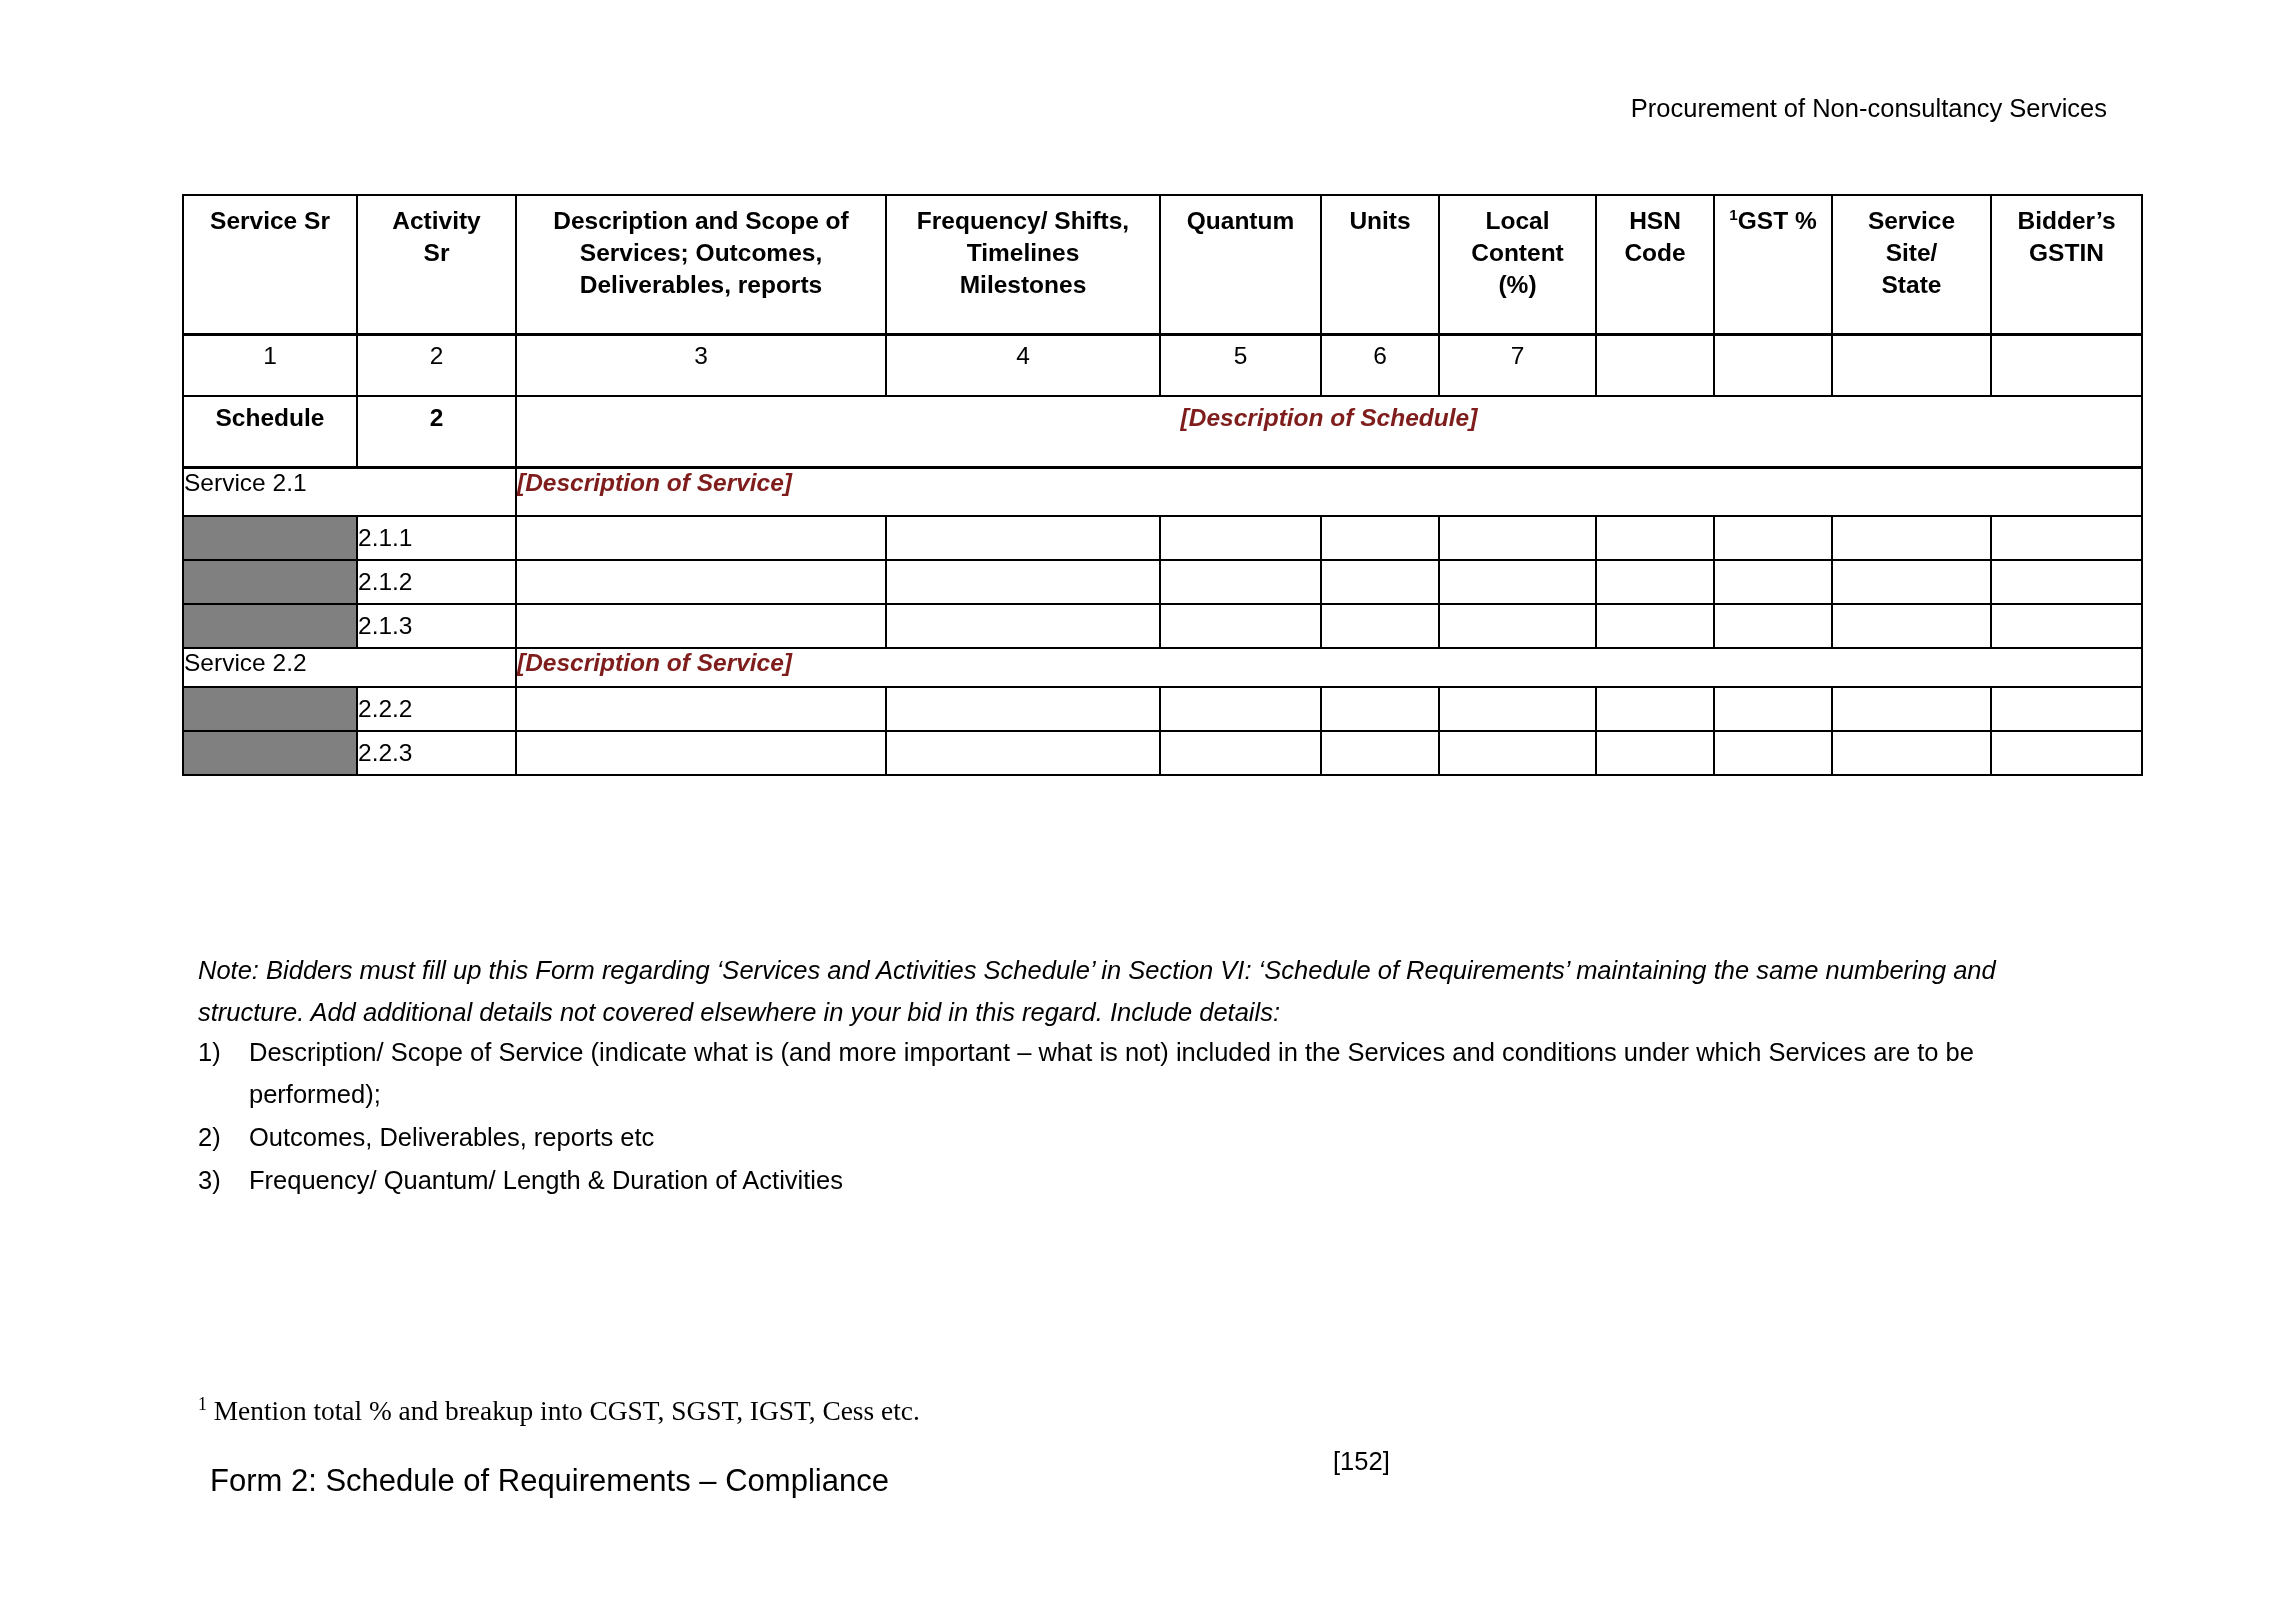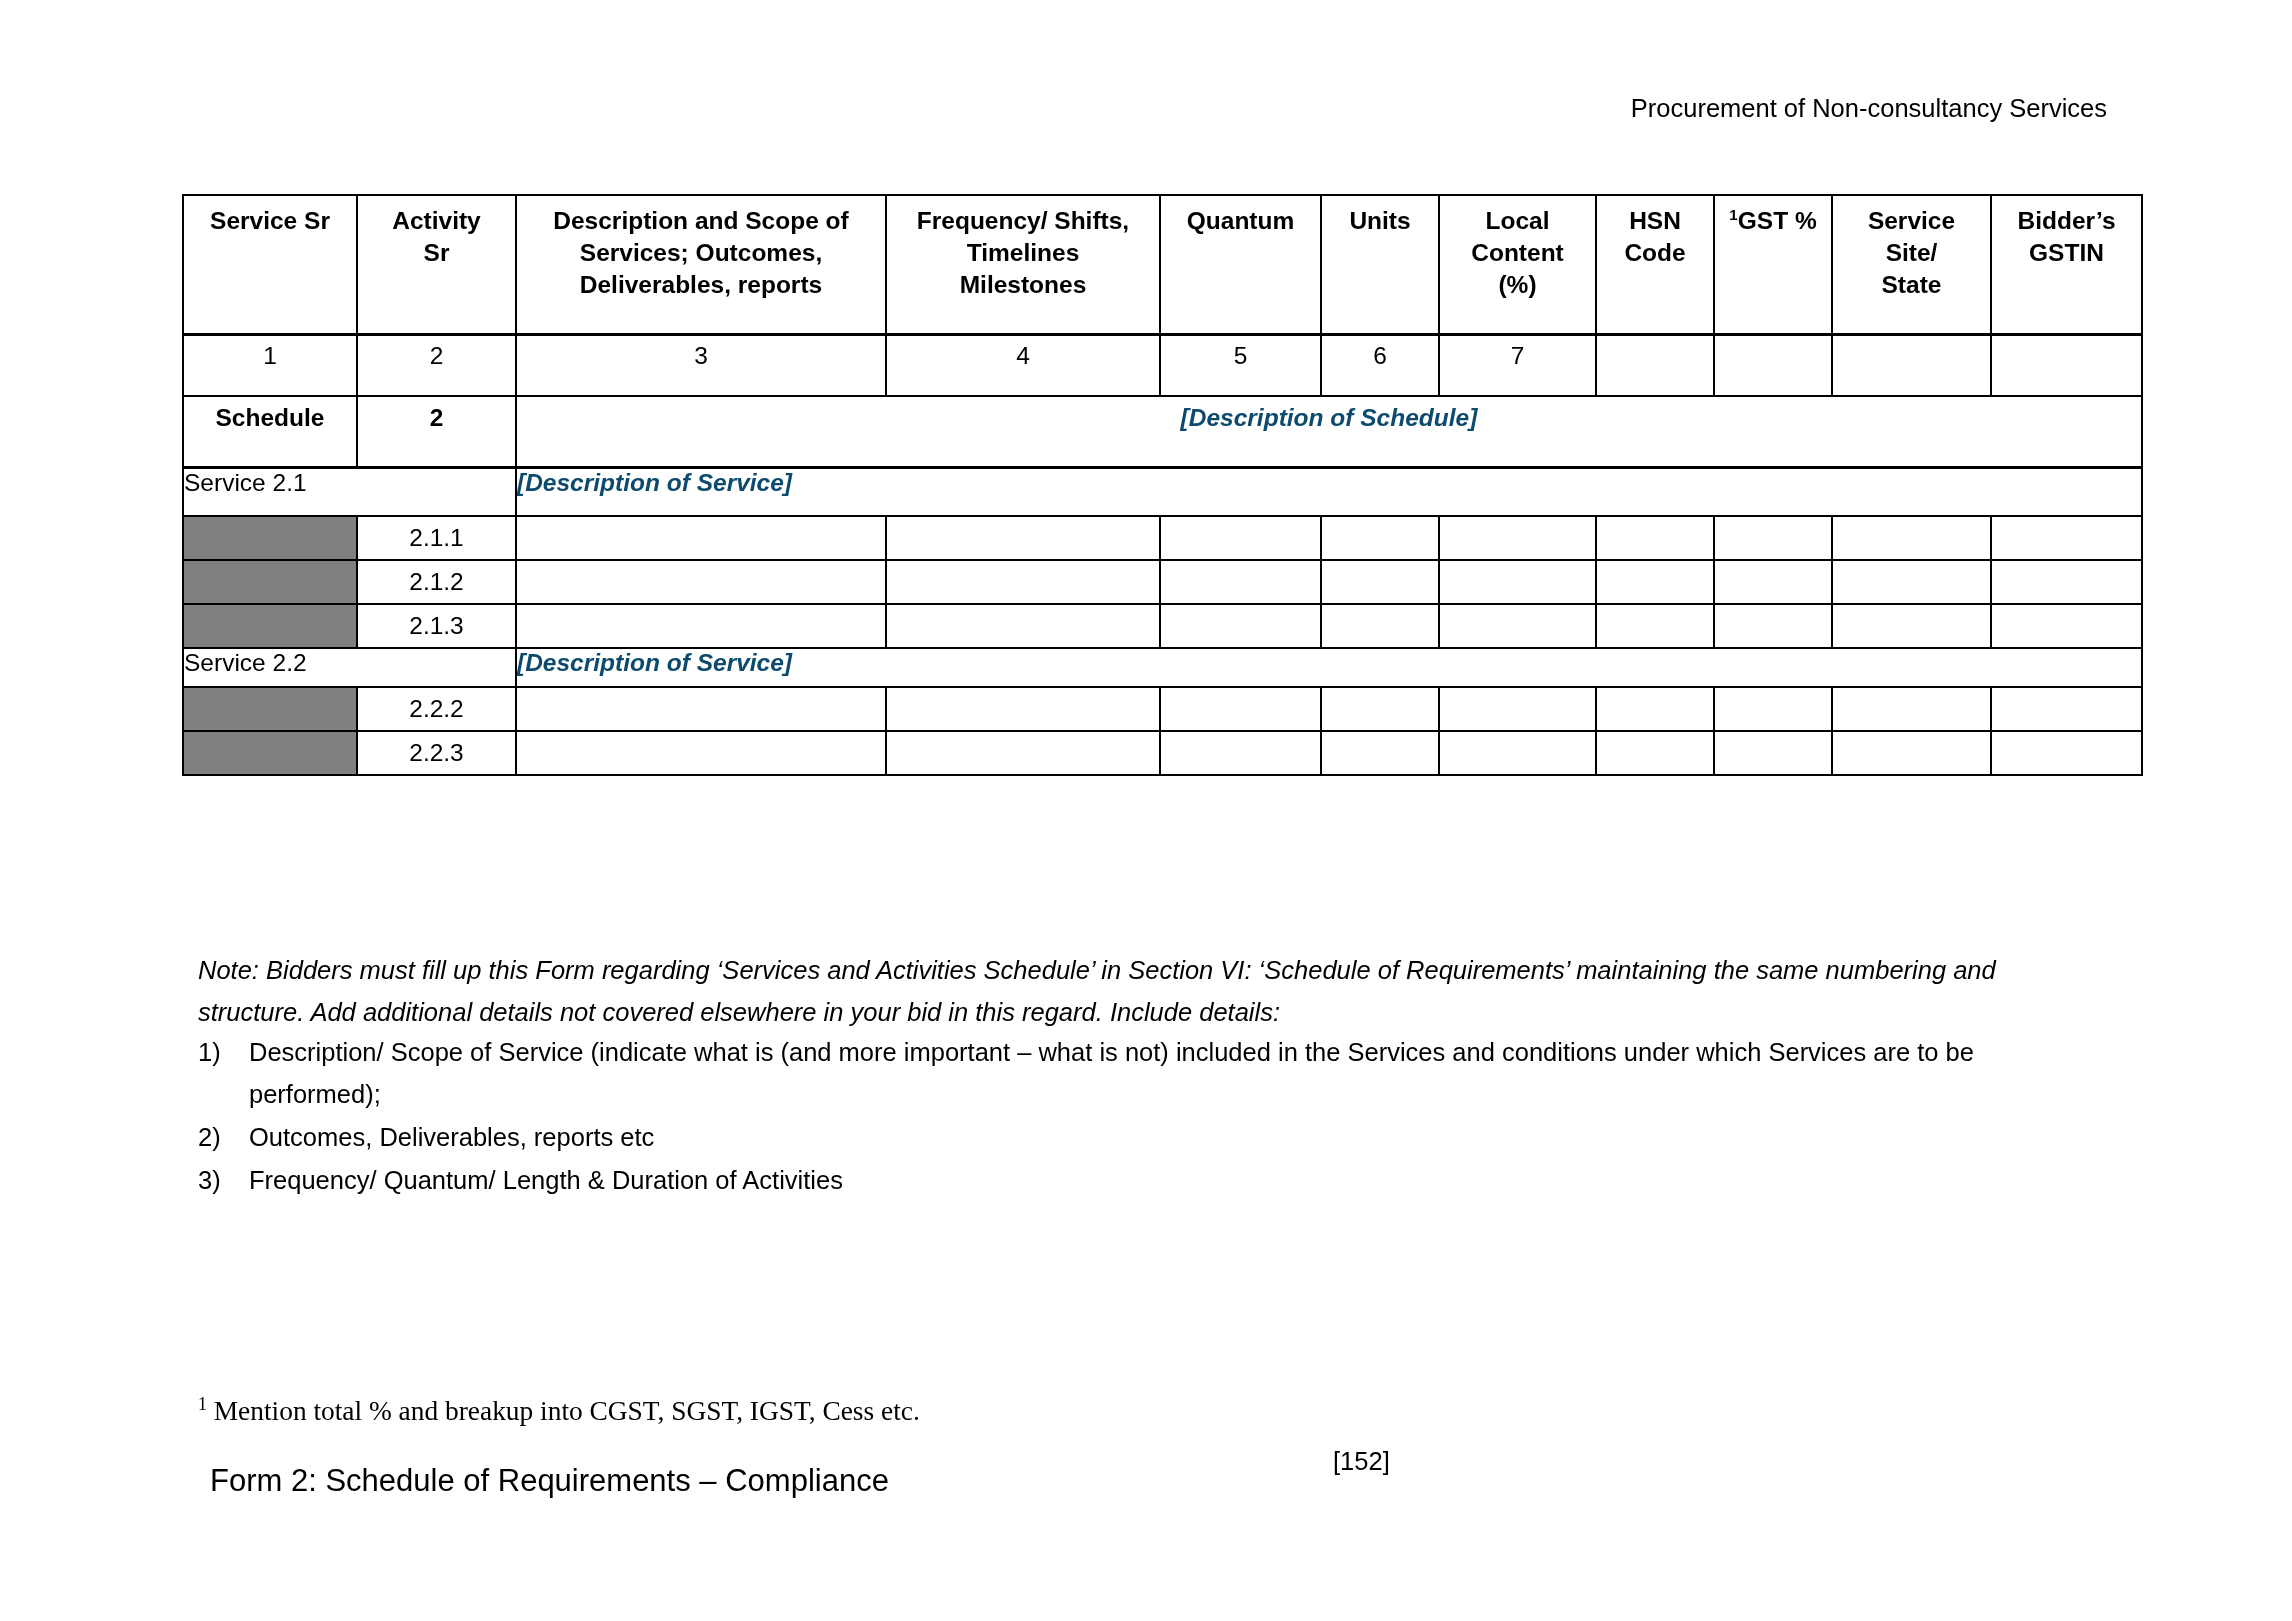--- a/index.html
+++ b/index.html
@@ -79,39 +79,39 @@
     vertical-align: top;
     padding-top: 6.9px;
     font-weight: bold;
     text-align: center;
     border-bottom-width: 3.9px;
   }
 
   .placeholder {
     font-weight: bold;
     font-style: italic;
-    color: #0c4a6e;
+    color: #7f1d1d;
   }
   td.sched-desc {
     text-align: left;
     padding-left: 12.7px;
   }
   td.svc-label {
     text-align: left;
     vertical-align: top;
     padding: 6.9px 0 0 10.8px;
   }
   td.svc-desc {
     text-align: left;
     vertical-align: top;
     padding: 4.9px 0 0 12.7px;
     font-size: 27.4px;
   }
   td.act-num {
-    text-align: center;
+    text-align: left;
     vertical-align: middle;
     padding-left: 10.8px;
   }
   td.shaded {
     background: #808080;
     border-right-width: 2.9px;
   }
   td.bb-thick { border-bottom-width: 3.9px; }
 
   

